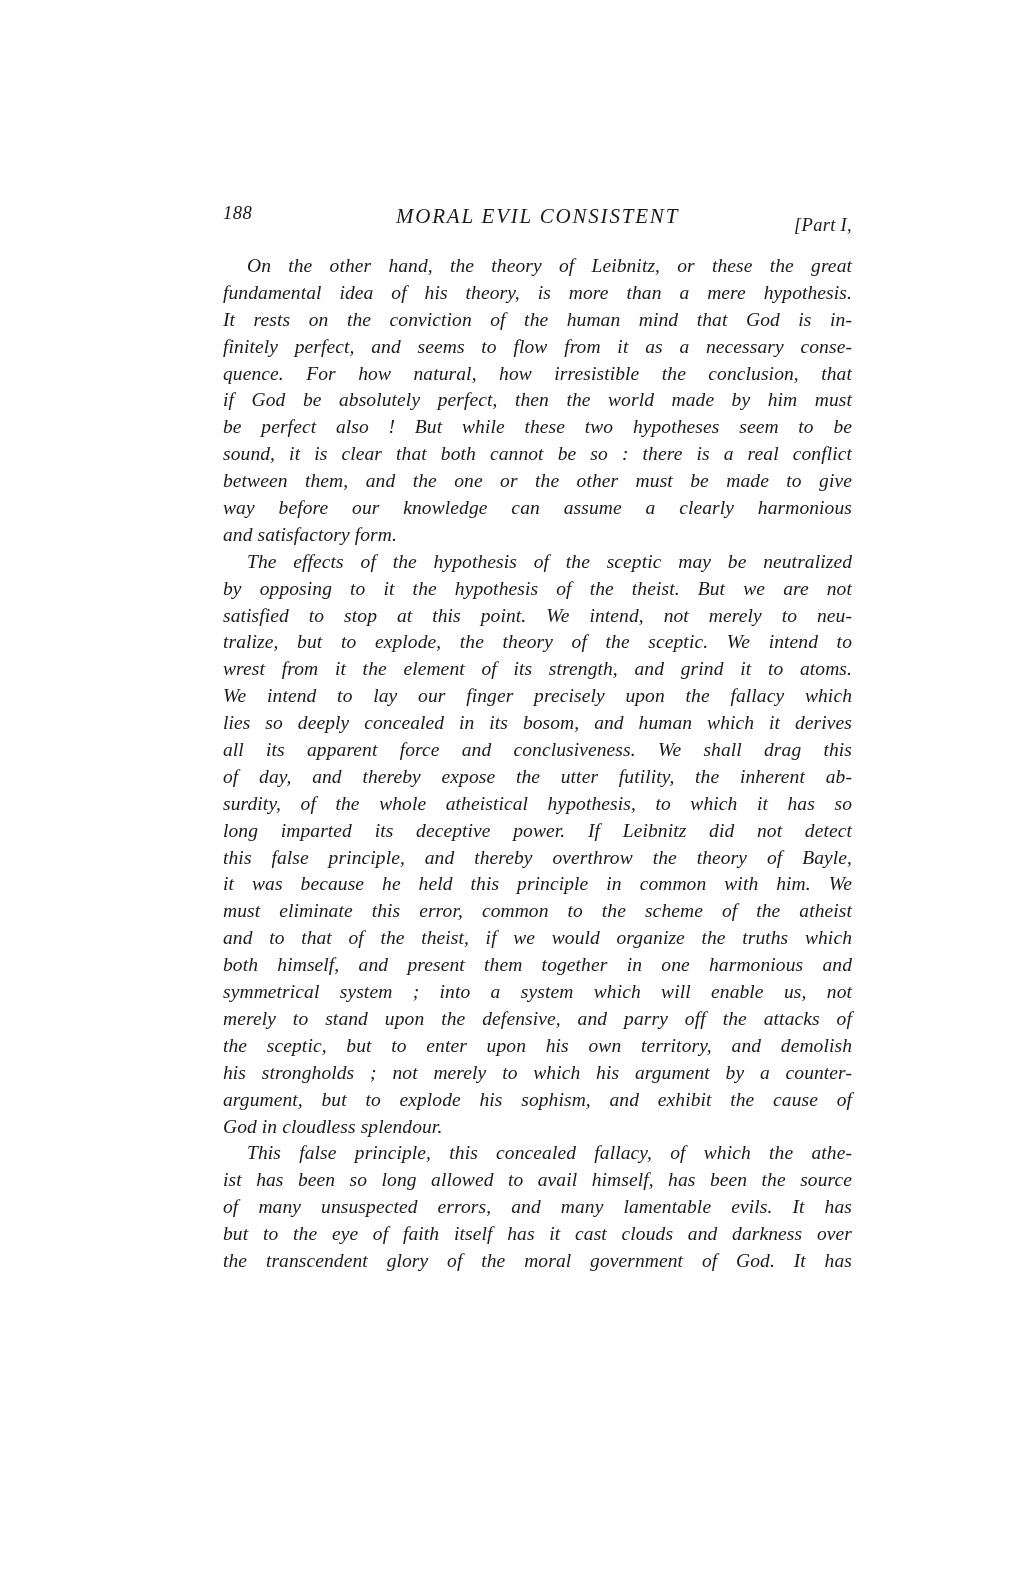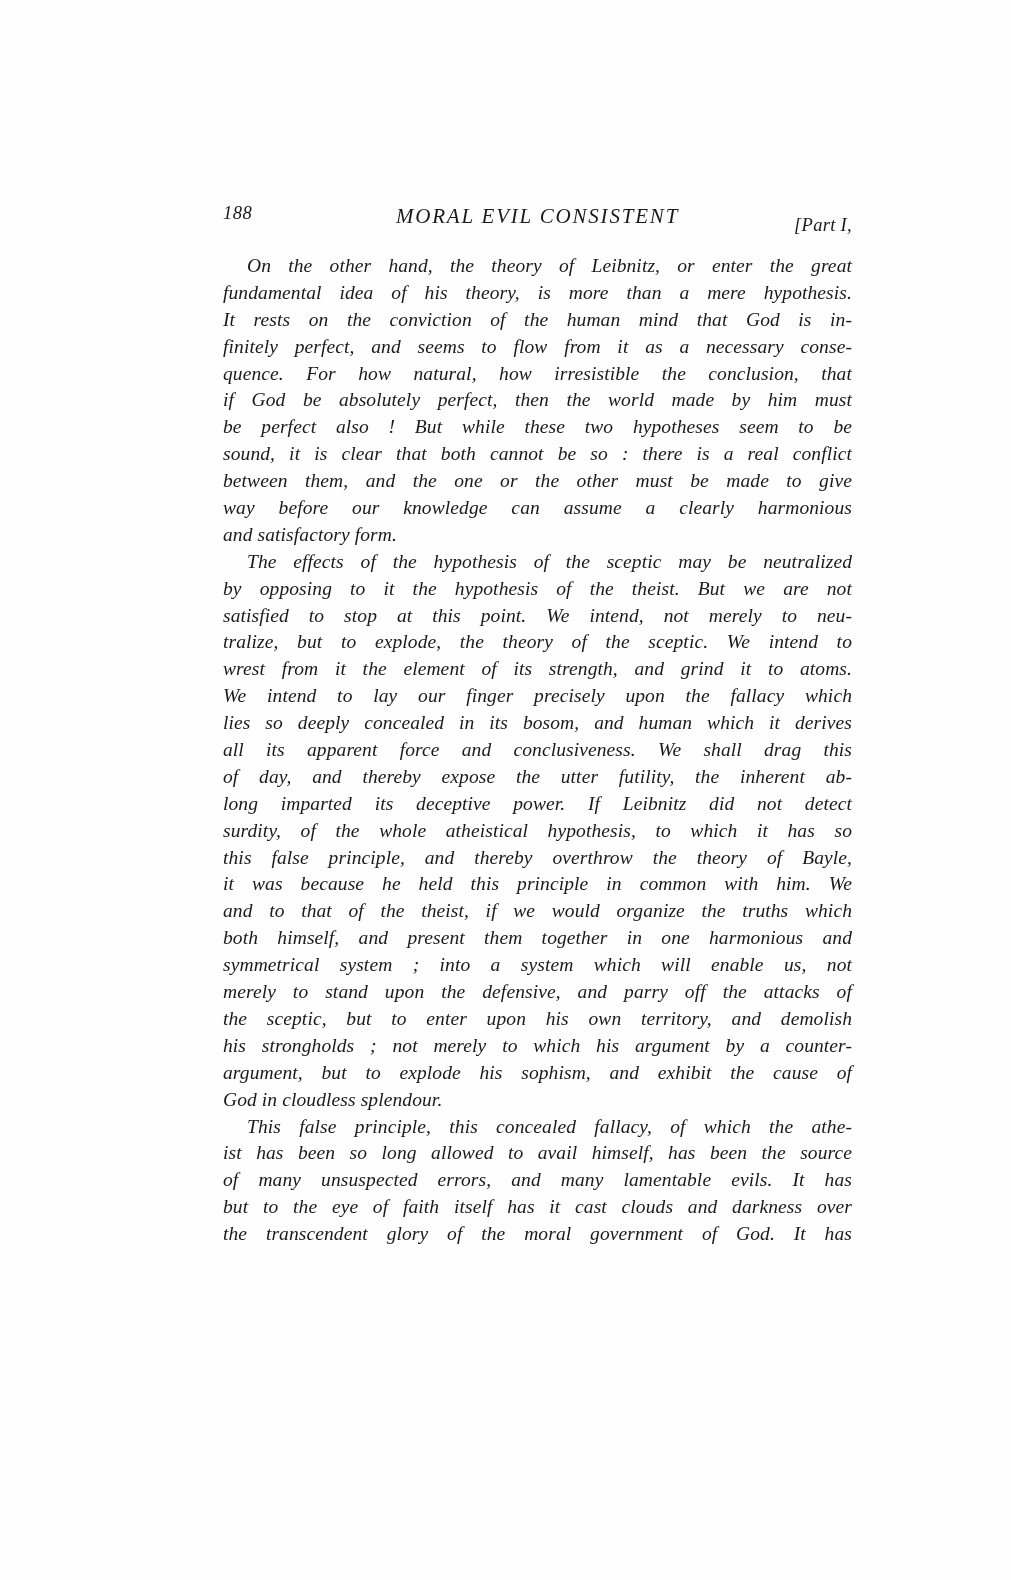--- a/index.html
+++ b/index.html
@@ -74,21 +74,21 @@
 
 <div class="page">
   <div class="content">
     <div class="running-header">
       <span class="page-number">188</span>
       <span class="running-title">MORAL EVIL CONSISTENT</span>
       <span class="part-label">[Part I,</span>
     </div>
     <div class="body-text">
         <div class="paragraph">
-          <div class="text-line first-line">On the other hand, the theory of Leibnitz, or enter the great</div>
+          <div class="text-line first-line">On the other hand, the theory of Leibnitz, or these the great</div>
           <div class="text-line">fundamental idea of his theory, is more than a mere hypothesis.</div>
           <div class="text-line">It rests on the conviction of the human mind that God is in-</div>
           <div class="text-line">finitely perfect, and seems to flow from it as a necessary conse-</div>
           <div class="text-line">quence.  For how natural, how irresistible the conclusion, that</div>
           <div class="text-line">if God be absolutely perfect, then the world made by him must</div>
           <div class="text-line">be perfect also !   But while these two hypotheses seem to be</div>
           <div class="text-line">sound, it is clear that both cannot be so :  there is a real conflict</div>
           <div class="text-line">between them, and the one or the other must be made to give</div>
           <div class="text-line">way before our knowledge can assume a clearly harmonious</div>
           <div class="text-line para-end">and satisfactory form.</div>
@@ -96,24 +96,25 @@
         <div class="paragraph">
           <div class="text-line first-line">The effects of the hypothesis of the sceptic may be neutralized</div>
           <div class="text-line">by opposing to it the hypothesis of the theist.   But we are not</div>
           <div class="text-line">satisfied to stop at this point.   We intend, not merely to neu-</div>
           <div class="text-line">tralize, but to explode, the theory of the sceptic.   We intend to</div>
           <div class="text-line">wrest from it the element of its strength, and grind it to atoms.</div>
           <div class="text-line">We intend to lay our finger precisely upon the fallacy which</div>
           <div class="text-line">lies so deeply concealed in its bosom, and human which it derives</div>
           <div class="text-line">all its apparent force and conclusiveness.   We shall drag this</div>
           <div class="text-line">of day, and thereby expose the utter futility, the inherent ab-</div>
+          <div class="text-line">surdity, of the whole atheistical hypothesis, to which it has so</div>
           <div class="text-line">long imparted its deceptive power.   If Leibnitz did not detect</div>
-          <div class="text-line">surdity, of the whole atheistical hypothesis, to which it has so</div>
           <div class="text-line">this false principle, and thereby overthrow the theory of Bayle,</div>
           <div class="text-line">it was because he held this principle in common with him.   We</div>
+          <div class="text-line">must eliminate this error, common to the scheme of the atheist</div>
           <div class="text-line">and to that of the theist, if we would organize the truths which</div>
           <div class="text-line">both himself, and present them together in one harmonious and</div>
           <div class="text-line">symmetrical system ;  into a system which will enable us, not</div>
           <div class="text-line">merely to stand upon the defensive, and parry off the attacks of</div>
           <div class="text-line">the sceptic, but to enter upon his own territory, and demolish</div>
           <div class="text-line">his strongholds ; not merely to which his argument by a counter-</div>
           <div class="text-line">argument, but to explode his sophism, and exhibit the cause of</div>
           <div class="text-line para-end">God in cloudless splendour.</div>
         </div>
         <div class="paragraph">

